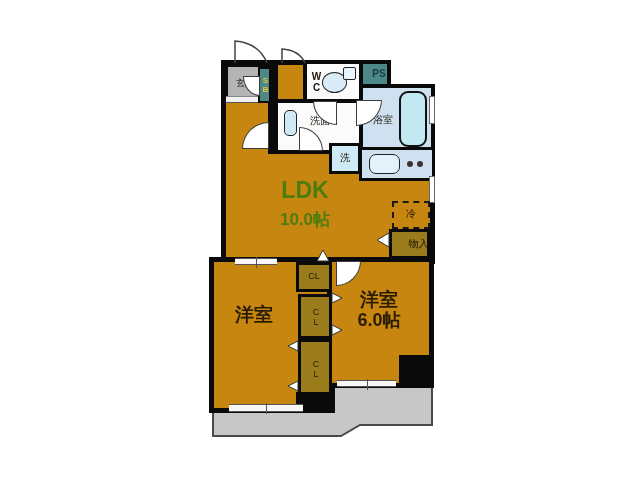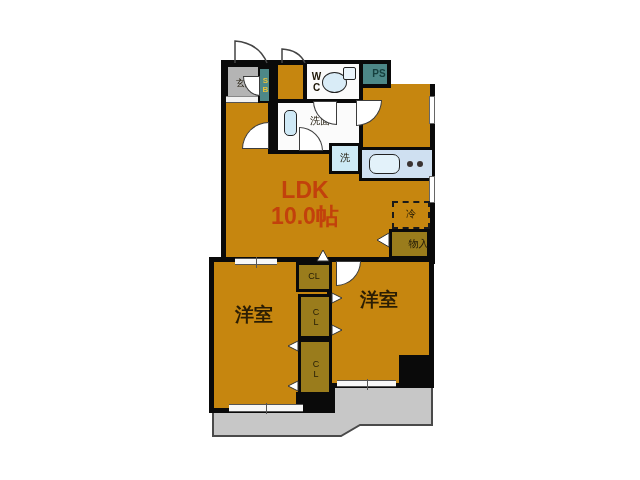--- a/index.html
+++ b/index.html
@@ -54,20 +54,24 @@
   <div class="room whitebg" style="left:303px;top:60px;width:60px;height:43px;">
     <span class="lab vtext" style="left:3px;top:2px;width:12px;height:32px;font-size:10px;font-weight:bold;">WC</span>
     <div class="fixture" style="left:15px;top:8px;width:25px;height:21px;background:#d9ecf7;border:1px solid #222;border-radius:50%;"></div>
     <div class="fixture" style="left:36px;top:3px;width:13px;height:13px;background:#eaf4fb;border:1px solid #222;border-radius:2px;"></div>
   </div>
 
   <div class="room teal" style="left:359px;top:60px;width:32px;height:28px;">
     <span class="lab" style="left:0;top:4px;width:32px;font-size:10px;color:#16403f;font-weight:bold;">PS</span>
   </div>
 
+  <div class="room water" style="left:359px;top:84px;width:76px;height:70px;">
+    <div class="fixture" style="left:36px;top:3px;width:28px;height:56px;background:#c2e8f1;border:2px solid #111;border-radius:9px;"></div>
+    <span class="lab" style="left:4px;top:26px;width:32px;font-size:10px;">浴室</span>
+  </div>
   <div class="win" style="left:429px;top:96px;width:6px;height:28px;"></div>
 
   <div class="room whitebg" style="left:274px;top:99px;width:89px;height:55px;">
     <div class="fixture" style="left:6px;top:7px;width:13px;height:26px;background:#cfe9f6;border:1px solid #222;border-radius:5px;"></div>
     <span class="lab" style="left:21px;top:12px;width:42px;font-size:10px;">洗面</span>
   </div>
 
   <div class="room b3" style="left:329px;top:143px;width:32px;height:31px;background:#cdeaf5;">
     <span class="lab" style="left:0;top:6px;width:26px;font-size:10px;">洗</span>
   </div>
@@ -80,41 +84,42 @@
   <div class="win" style="left:429px;top:176px;width:6px;height:27px;"></div>
 
   <div class="abs" style="left:392px;top:201px;width:38px;height:28px;border:2px dashed #1a1a1a;box-sizing:border-box;">
     <span class="lab" style="left:0;top:5px;width:34px;font-size:10px;">冷</span>
   </div>
 
   <div class="room b3 olive" style="left:389px;top:229px;width:41px;height:30px;">
     <span class="lab" style="left:0;top:6px;width:53px;font-size:10px;color:#1d1607;">物入</span>
   </div>
 
-  <div class="lab" style="left:243px;top:178px;width:124px;font-size:23px;font-weight:bold;color:#c2410c;">
+  <div class="lab" style="left:243px;top:178px;width:124px;font-size:23px;font-weight:bold;color:#4d7c0f;">
     <div>LDK</div>
-    <div style="font-size:23px;">10.0帖</div>
+    <div style="font-size:17px;margin-top:6px;">10.0帖</div>
   </div>
 
   <div class="room b3 olive" style="left:296px;top:262px;width:36px;height:30px;">
     <span class="lab" style="left:0;top:6px;width:30px;font-size:9px;color:#241c06;">CL</span>
   </div>
   <div class="room b3 olive" style="left:298px;top:294px;width:34px;height:45px;">
     <span class="lab vtext" style="left:9px;top:2px;width:11px;height:36px;font-size:9px;color:#241c06;">CL</span>
   </div>
   <div class="room b3 olive" style="left:298px;top:339px;width:34px;height:56px;">
     <span class="lab vtext" style="left:9px;top:7px;width:11px;height:40px;font-size:9px;color:#241c06;">CL</span>
   </div>
   <div class="fill" style="left:296px;top:392px;width:36px;height:18px;"></div>
 
   <div class="lab" style="left:210px;top:304px;width:88px;font-size:19px;font-weight:bold;color:#2a1d04;">
     <div>洋室</div>
   </div>
   <div class="lab" style="left:330px;top:289px;width:98px;font-size:19px;font-weight:bold;color:#2a1d04;">
     <div>洋室</div>
+    <div style="font-size:18px;">6.0帖</div>
   </div>
 
   <div class="fill" style="left:399px;top:355px;width:35px;height:32px;"></div>
 
   <div class="door" style="left:243px;top:76px;width:17px;height:20px;border-radius:0 0 0 100%;"></div>
   <div class="door" style="left:242px;top:122px;width:27px;height:27px;border-radius:100% 0 0 0;"></div>
   <div class="door" style="left:313px;top:101px;width:24px;height:24px;border-radius:0 0 0 100%;"></div>
   <div class="door" style="left:299px;top:127px;width:24px;height:24px;border-radius:0 100% 0 0;"></div>
   <div class="door" style="left:356px;top:100px;width:26px;height:26px;border-radius:0 0 100% 0;"></div>
   <div class="door" style="left:336px;top:261px;width:25px;height:25px;border-radius:0 0 100% 0;"></div>

